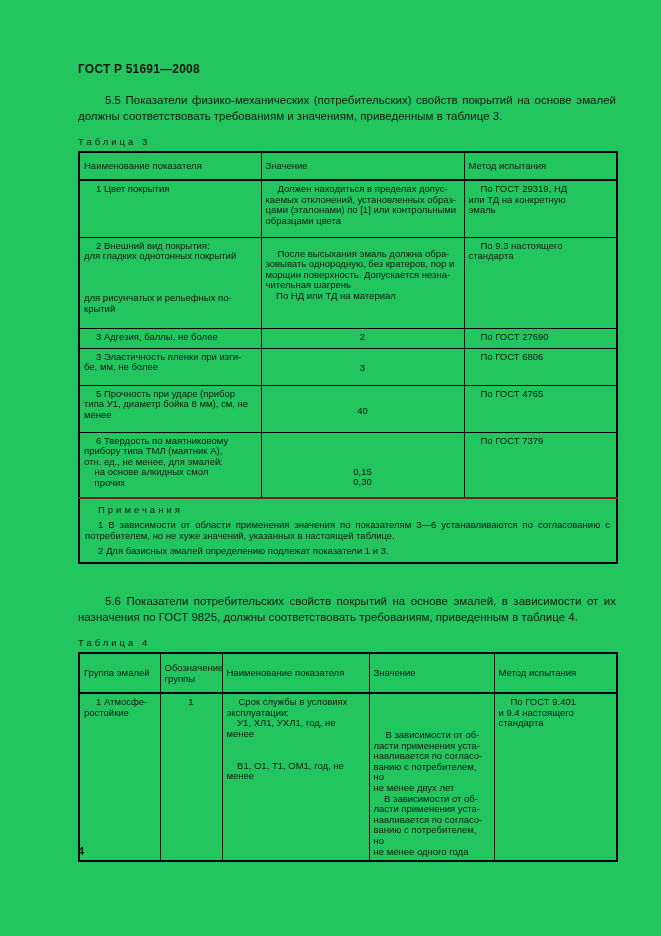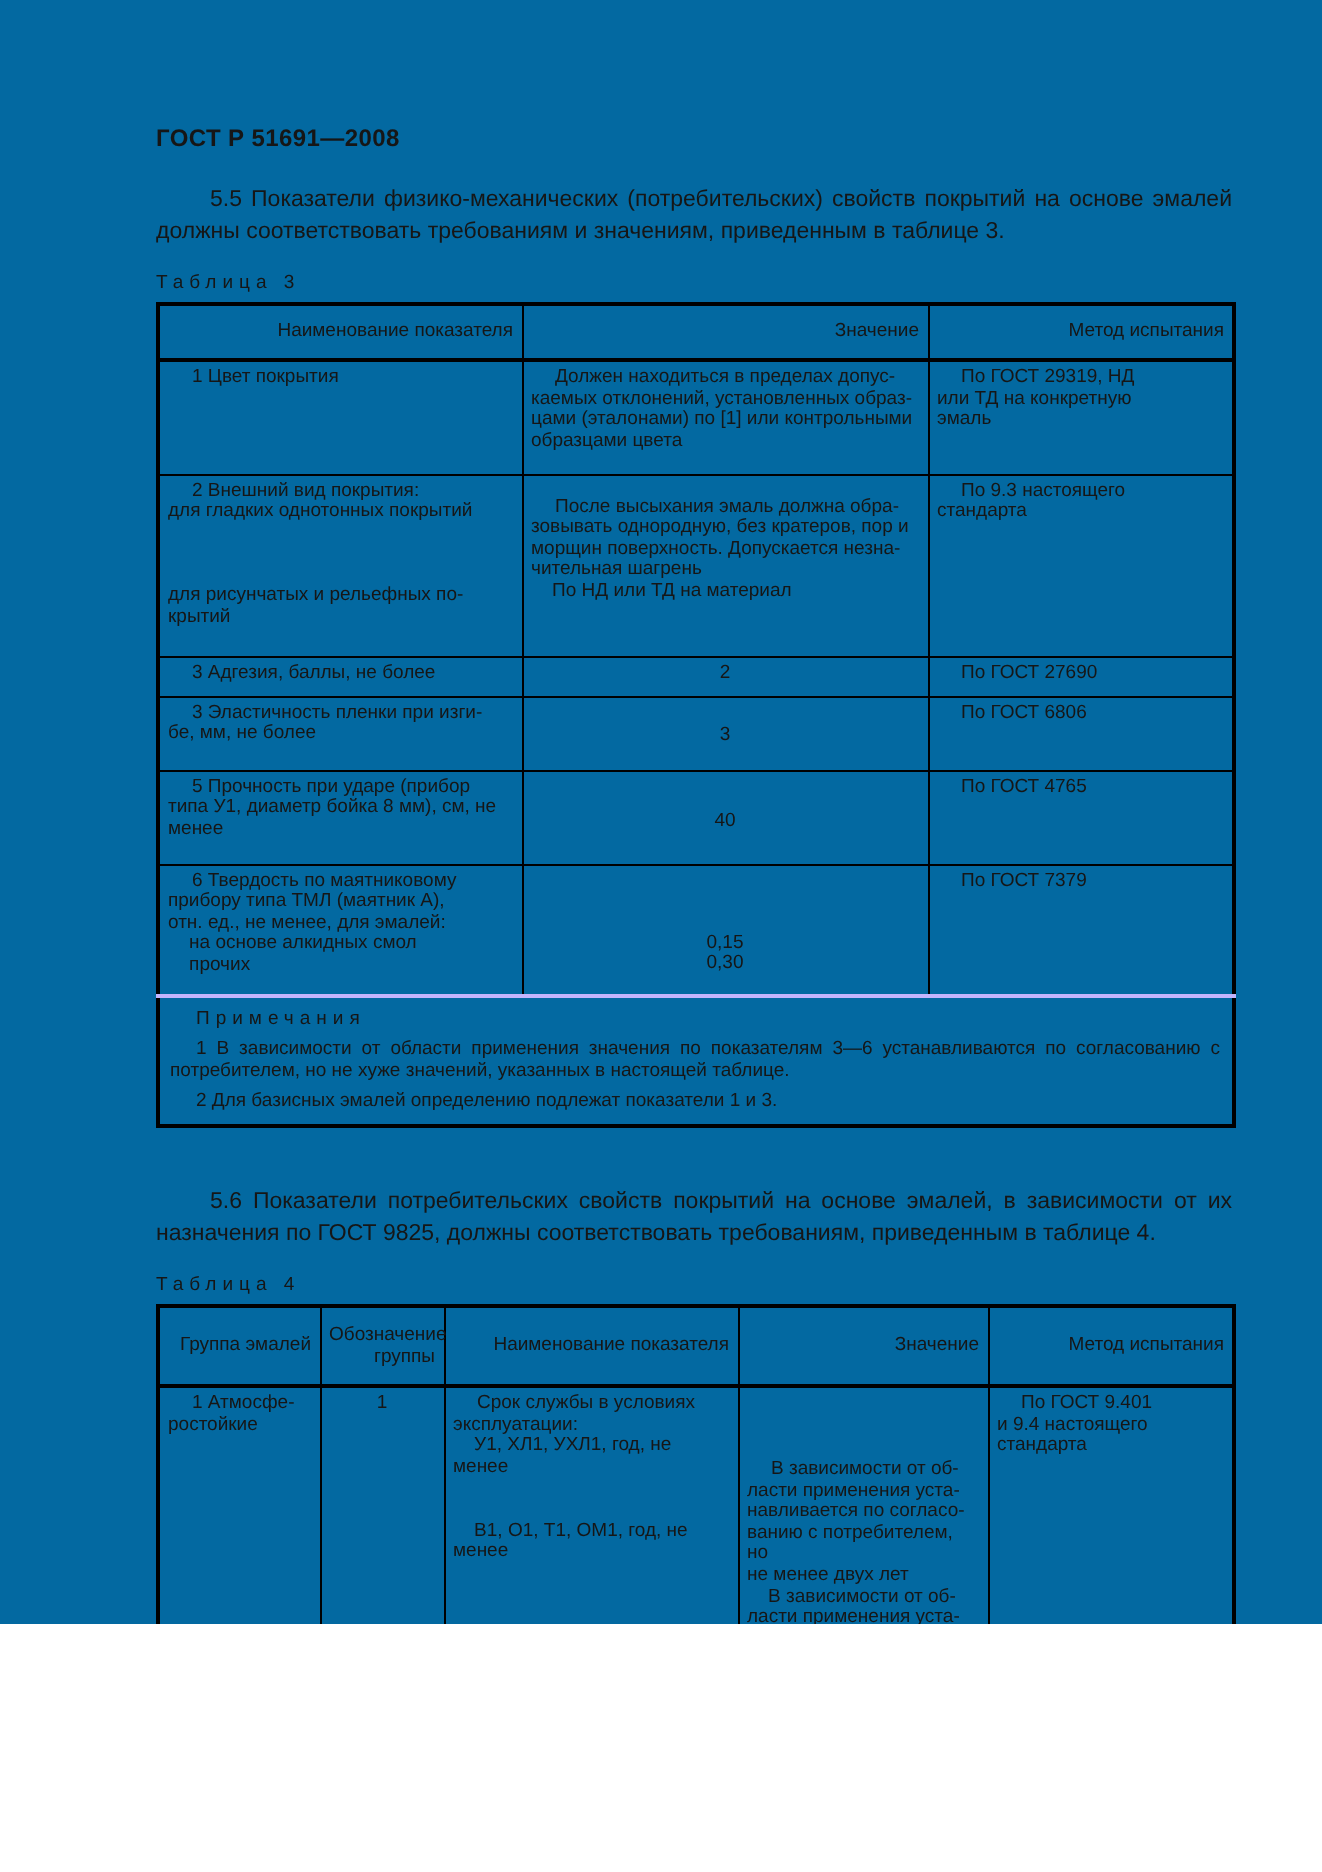--- a/index.html
+++ b/index.html
@@ -1,49 +1,49 @@
 <!DOCTYPE html>
 <html lang="ru"><head>
 <meta charset="utf-8">
 <style>
   html,body{margin:0;padding:0;background:#ffffff;}
   body{
     width:661px;height:936px;
     font-family:"Liberation Sans","DejaVu Sans",sans-serif;
     color:#161616;
   }
-  .page{position:relative;width:661px;height:812px;background:#0369a1;overflow:hidden;}
+  .page{position:relative;width:661px;height:936px;background:#22c55e;overflow:hidden;}
   .content{position:absolute;left:78px;top:62px;width:538px;}
   .doc-number{font-size:12px;font-weight:bold;letter-spacing:.2px;}
   .para{
     margin:17px 0 0 0;font-size:11.5px;line-height:15.5px;
     text-align:justify;text-indent:27px;
   }
   .p56{margin-top:30px;}
   .tlabel{margin:12px 0 4px 0;font-size:9.5px;letter-spacing:3px;}
   table{border-collapse:collapse;width:538px;table-layout:fixed;border:2px solid #000;}
   th{
     border:1px solid #000;border-bottom:2px solid #000;
     font-size:9.5px;font-weight:normal;line-height:11.5px;
-    text-align:right;vertical-align:middle;padding:2px 4px;
+    text-align:left;vertical-align:middle;padding:2px 4px;
   }
   td{
     border:1px solid #000;vertical-align:top;
     font-size:9.5px;line-height:10.6px;padding:3px 4px;
   }
   td.cell{white-space:pre-line;}
   .fi{text-indent:12px;}
   .center{text-align:center;text-indent:0;}
   .pt11{padding-top:11px;} .pt14{padding-top:14px;}
   .pt20{padding-top:20px;} .pt34{padding-top:34px;} .pt36{padding-top:36px;}
   .t3 .hr{height:28px;}
   .t3 .r1{height:57px;} .t3 .r2{height:91px;} .t3 .r3{height:20px;}
   .t3 .r4{height:37px;} .t3 .r5{height:47px;} .t3 .r6{height:66px;}
   .t3 .rn{height:60px;}
-  td.notes{border-top:2px solid #c4b5fd;padding:5px 6px 6px 5px;white-space:normal;}
+  td.notes{border-top:2px solid #7f1d1d;padding:5px 6px 6px 5px;white-space:normal;}
   .notes-title{font-size:9.5px;line-height:11px;letter-spacing:3px;text-indent:13px;}
   .note{margin:4px 0 0 0;font-size:9.5px;line-height:11px;text-align:justify;text-indent:13px;}
   .t4{margin-top:2px;}
   .t4 .hr{height:40px;}
   .t4 .br{height:149px;margin-top:35px;}
   .pagenum{position:absolute;left:78px;top:845px;font-size:11px;font-weight:bold;}
 </style>
 </head>
 <body>
 

